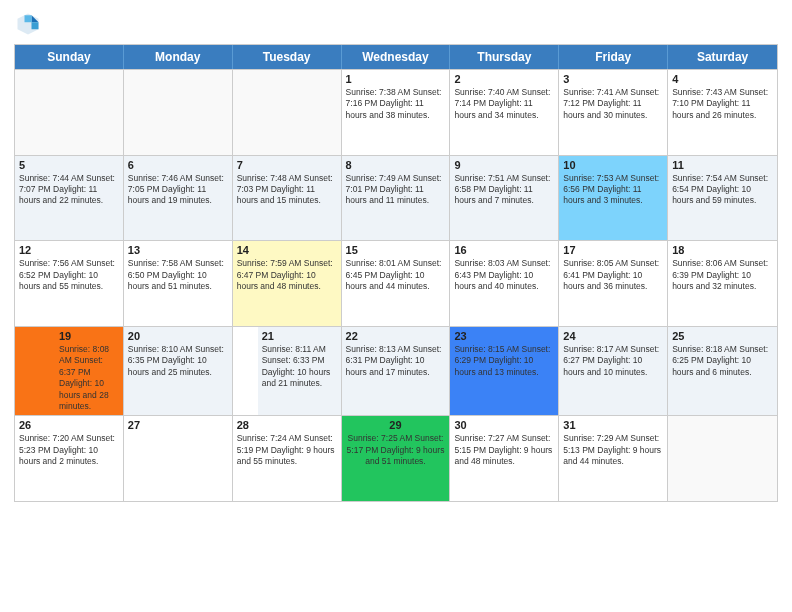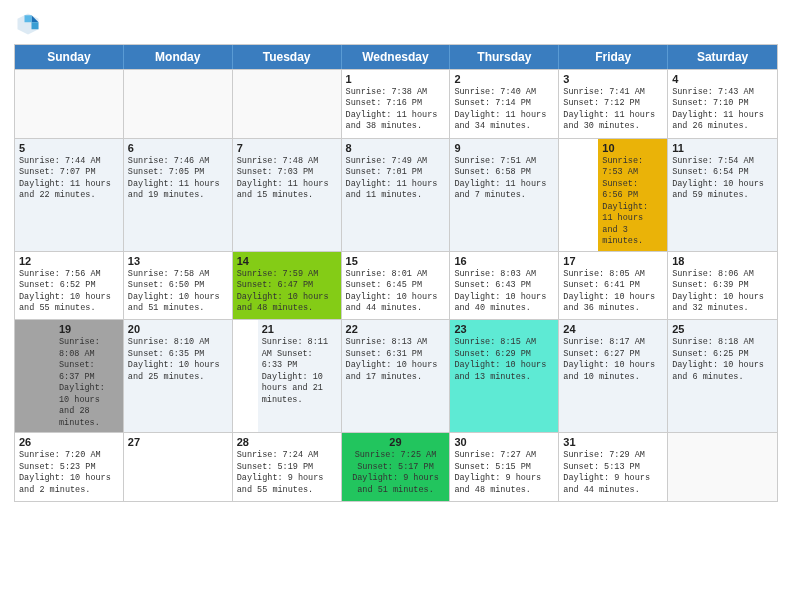--- a/index.html
+++ b/index.html
@@ -107,21 +107,20 @@
     .cell-day {
       font-size: 11px;
       font-weight: bold;
       margin-bottom: 2px;
       color: #222;
     }
     .cell-info {
       font-size: 8.5px;
       line-height: 1.35;
       color: #333;
-      font-family: Liberation Mono, monospace;
     }
     .cal-row:nth-child(odd) .cal-cell:not(.empty) { background: #fff; }
     .cal-row:nth-child(even) .cal-cell:not(.empty) { background: #f0f4f8; }
     .cal-row .cal-cell.empty { background: #f9f9f9; }
   </style>
 </head>
 <body>
 
 <div class="page">
   <div class="header">
@@ -216,21 +215,21 @@
 Daylight: 11 hours
 and 11 minutes.</div>
           </div>
           <div class="cal-cell" style="background: rgb(238, 243, 248);">
             <div class="cell-day">9</div>
             <div class="cell-info">Sunrise: 7:51 AM
 Sunset: 6:58 PM
 Daylight: 11 hours
 and 7 minutes.</div>
           </div>
-          <div class="cal-cell" style="background: #eab308; margin-left: 39px;">
+          <div class="cal-cell" style="background: #7dd3fc;">
             <div class="cell-day">10</div>
             <div class="cell-info">Sunrise: 7:53 AM
 Sunset: 6:56 PM
 Daylight: 11 hours
 and 3 minutes.</div>
           </div>
           <div class="cal-cell" style="background: rgb(238, 243, 248);">
             <div class="cell-day">11</div>
             <div class="cell-info">Sunrise: 7:54 AM
 Sunset: 6:54 PM
@@ -246,21 +245,21 @@
 Daylight: 10 hours
 and 55 minutes.</div>
           </div>
           <div class="cal-cell" style="background: rgb(255, 255, 255);">
             <div class="cell-day">13</div>
             <div class="cell-info">Sunrise: 7:58 AM
 Sunset: 6:50 PM
 Daylight: 10 hours
 and 51 minutes.</div>
           </div>
-          <div class="cal-cell" style="background: #84cc16;">
+          <div class="cal-cell" style="background: #fef9c3;">
             <div class="cell-day">14</div>
             <div class="cell-info">Sunrise: 7:59 AM
 Sunset: 6:47 PM
 Daylight: 10 hours
 and 48 minutes.</div>
           </div>
           <div class="cal-cell" style="background: rgb(255, 255, 255);">
             <div class="cell-day">15</div>
             <div class="cell-info">Sunrise: 8:01 AM
 Sunset: 6:45 PM
@@ -283,21 +282,21 @@
           </div>
           <div class="cal-cell" style="background: rgb(255, 255, 255);">
             <div class="cell-day">18</div>
             <div class="cell-info">Sunrise: 8:06 AM
 Sunset: 6:39 PM
 Daylight: 10 hours
 and 32 minutes.</div>
           </div>
         </div>
         <div class="cal-row">
-          <div class="cal-cell" style="background: #a3a3a3; padding-left: 44px;">
+          <div class="cal-cell" style="background: #f97316; padding-left: 44px;">
             <div class="cell-day">19</div>
             <div class="cell-info">Sunrise: 8:08 AM
 Sunset: 6:37 PM
 Daylight: 10 hours
 and 28 minutes.</div>
           </div>
           <div class="cal-cell" style="background: rgb(238, 243, 248);">
             <div class="cell-day">20</div>
             <div class="cell-info">Sunrise: 8:10 AM
 Sunset: 6:35 PM
@@ -311,21 +310,21 @@
 Daylight: 10 hours
 and 21 minutes.</div>
           </div>
           <div class="cal-cell" style="background: rgb(238, 243, 248);">
             <div class="cell-day">22</div>
             <div class="cell-info">Sunrise: 8:13 AM
 Sunset: 6:31 PM
 Daylight: 10 hours
 and 17 minutes.</div>
           </div>
-          <div class="cal-cell" style="background: #5eead4;">
+          <div class="cal-cell" style="background: #3b82f6;">
             <div class="cell-day">23</div>
             <div class="cell-info">Sunrise: 8:15 AM
 Sunset: 6:29 PM
 Daylight: 10 hours
 and 13 minutes.</div>
           </div>
           <div class="cal-cell" style="background: rgb(238, 243, 248);">
             <div class="cell-day">24</div>
             <div class="cell-info">Sunrise: 8:17 AM
 Sunset: 6:27 PM

